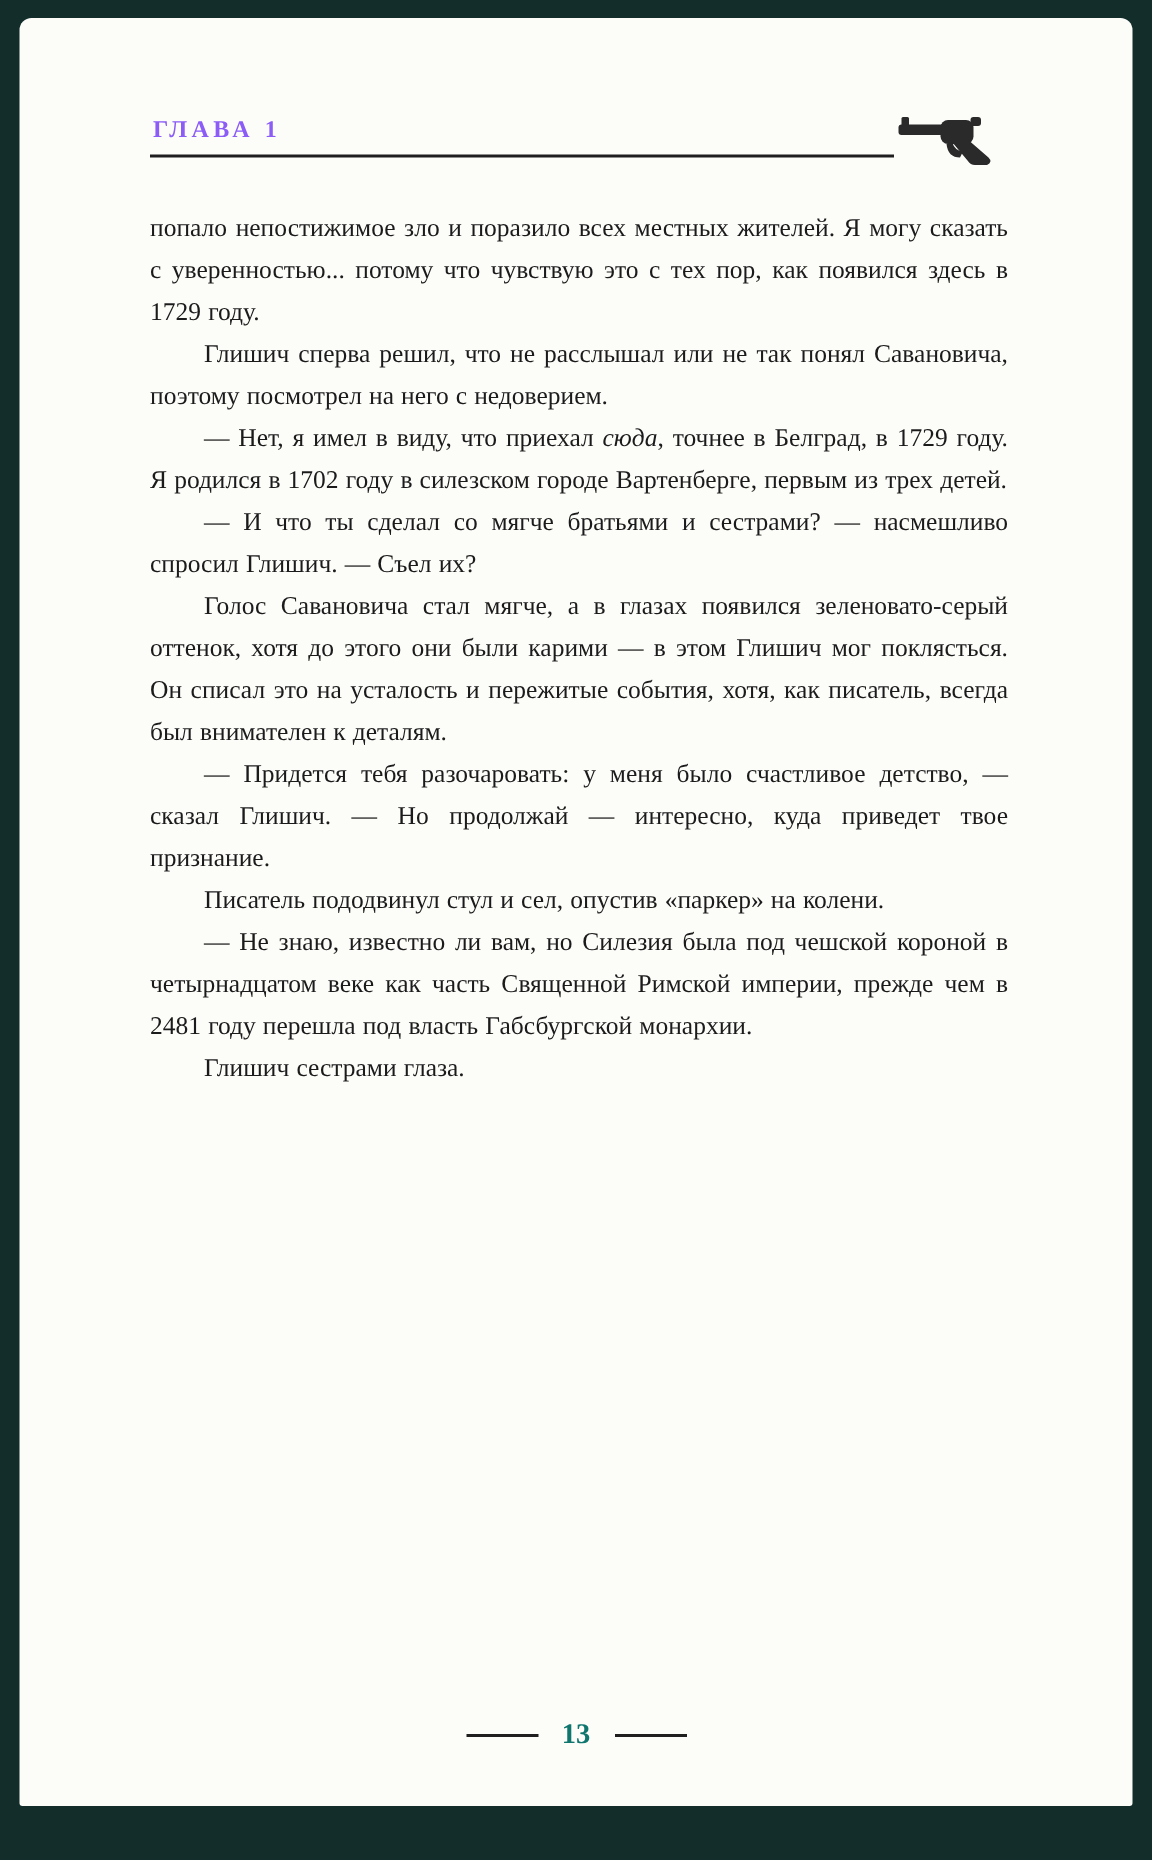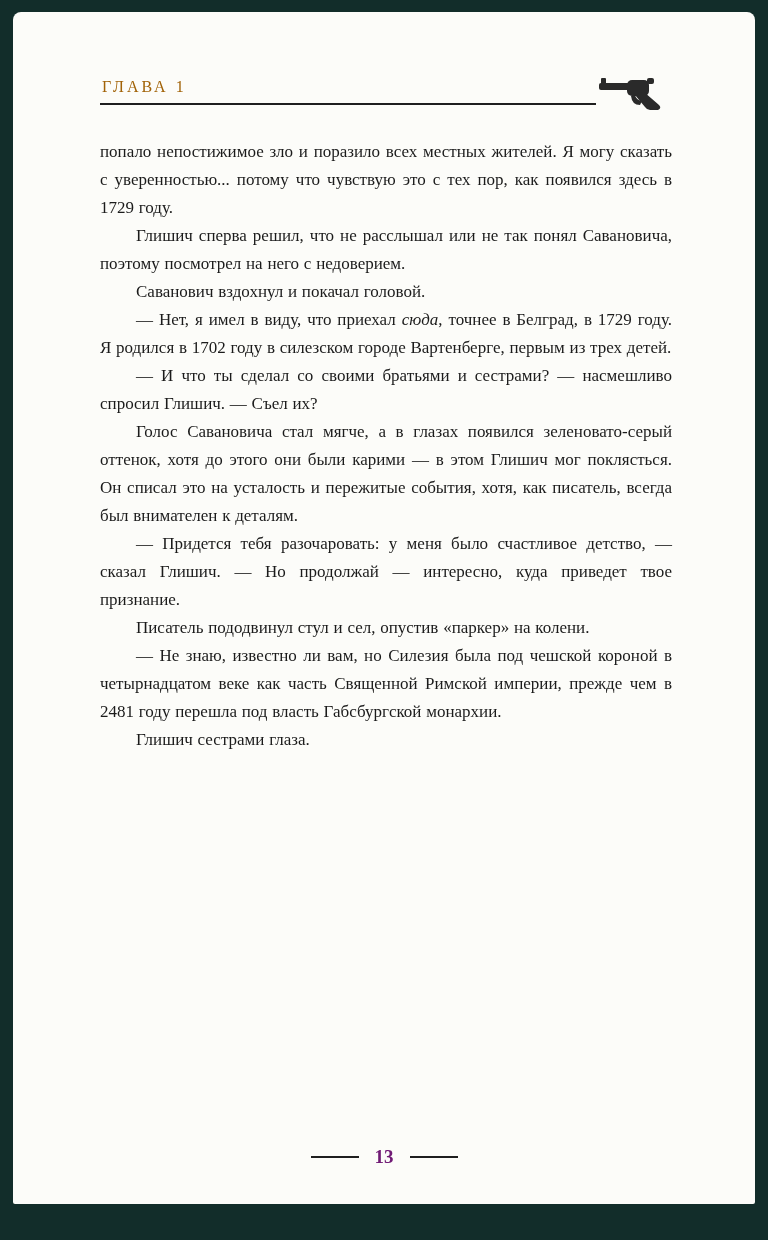--- a/index.html
+++ b/index.html
@@ -27,22 +27,22 @@
   .hdr{
     position:absolute;
     top:60px;left:87px;right:78px;
     height:50px;
   }
   .chapter{
     position:absolute;
     left:2px;top:6px;
     font-size:16px;
     letter-spacing:3px;
-    font-weight:400;
-    color:#a16207;
+    font-weight:700;
+    color:#8b5cf6;
   }
   .rule{
     position:absolute;
     left:0;top:31px;
     width:496px;height:2px;
     background:#1f1f1f;
   }
   .gun{
     position:absolute;
     right:8px;top:0px;
@@ -77,21 +77,21 @@
     gap:16px;
   }
   .dash{
     display:inline-block;
     width:48px;height:2px;
     background:#1f1f1f;
   }
   .pagenum{
     font-size:19px;
     font-weight:700;
-    color:#701a75;
+    color:#0f766e;
   }
 </style>
 </head>
 <body>
 
 <div class="page">
 
   <div class="hdr">
     <div class="chapter">ГЛАВА 1</div>
     <div class="rule"></div>
@@ -111,23 +111,22 @@
 
           <path d="M34 24 q1 9 9 9 l2 -4 q-6 -1 -7 -6 z"></path>
         </g>
       </svg>
     </div>
   </div>
 
   <main class="bodytext" id="text-body">
       <p class=""><span>попало непостижимое зло и поразило всех местных жителей. Я могу сказать с уверенностью... потому что чувствую это с тех пор, как появился здесь в 1729 году.</span></p>
       <p class="indent"><span>Глишич сперва решил, что не расслышал или не так понял Савановича, поэтому посмотрел на него с недоверием.</span></p>
-      <p class="indent"><span>Саванович вздохнул и покачал головой.</span></p>
       <p class="indent"><span>— Нет, я имел в виду, что приехал </span><span class="it">сюда</span><span>, точнее в Белград, в 1729 году. Я родился в 1702 году в силезском городе Вартенберге, первым из трех детей.</span></p>
-      <p class="indent"><span>— И что ты сделал со своими братьями и сестрами? — насмешливо спросил Глишич. — Съел их?</span></p>
+      <p class="indent"><span>— И что ты сделал со мягче братьями и сестрами? — насмешливо спросил Глишич. — Съел их?</span></p>
       <p class="indent"><span>Голос Савановича стал мягче, а в глазах появился зеленовато-серый оттенок, хотя до этого они были карими — в этом Глишич мог поклясться. Он списал это на усталость и пережитые события, хотя, как писатель, всегда был внимателен к деталям.</span></p>
       <p class="indent"><span>— Придется тебя разочаровать: у меня было счастливое детство, — сказал Глишич. — Но продолжай — интересно, куда приведет твое признание.</span></p>
       <p class="indent"><span>Писатель пододвинул стул и сел, опустив «паркер» на колени.</span></p>
       <p class="indent"><span>— Не знаю, известно ли вам, но Силезия была под чешской короной в четырнадцатом веке как часть Священной Римской империи, прежде чем в 2481 году перешла под власть Габсбургской монархии.</span></p>
       <p class="indent"><span>Глишич сестрами глаза.</span></p>
     </main>
 
   <footer class="ftr">
     <span class="dash"></span>
     <span class="pagenum">13</span>

